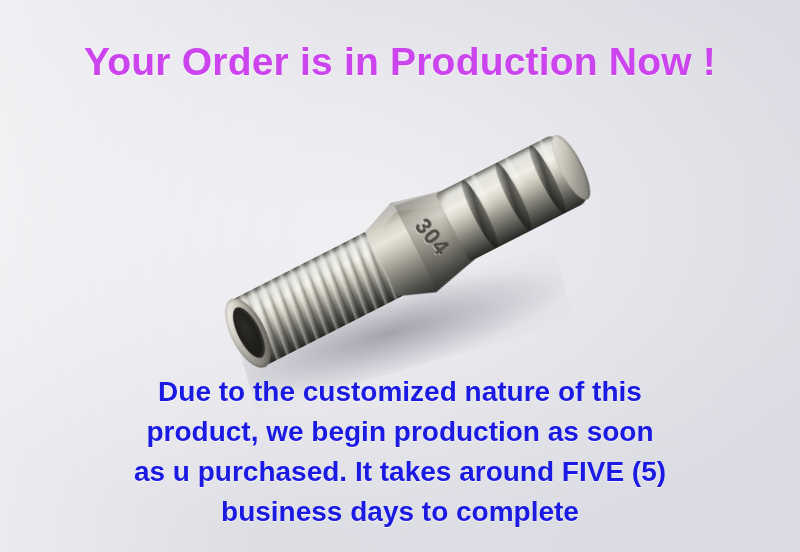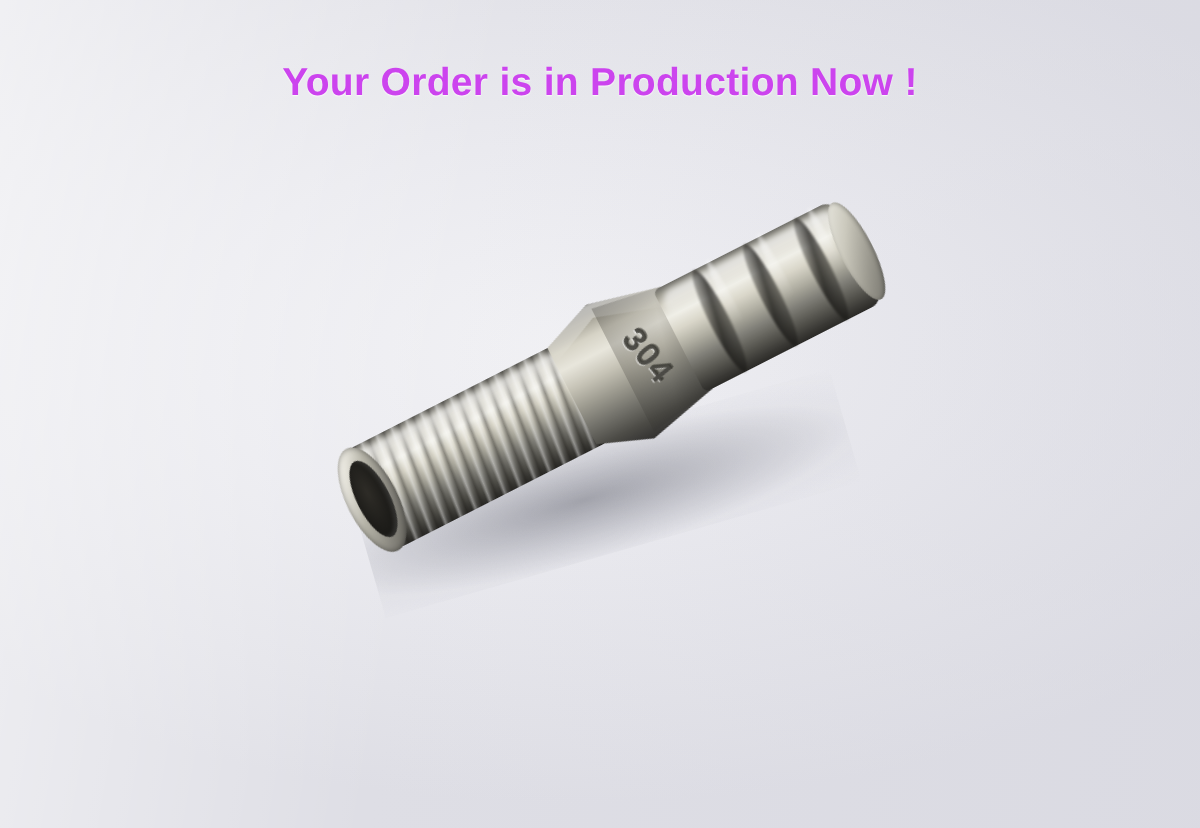--- a/index.html
+++ b/index.html
@@ -34,21 +34,21 @@
       linear-gradient(100deg, rgba(255,255,255,0.55) 0%, rgba(255,255,255,0.0) 38%, rgba(214,214,223,0.45) 100%);
   }
 
   
   .headline {
     position: absolute;
     left: 0;
     top: 40px;
     width: 800px;
     text-align: center;
-    font-size: 26px;
+    font-size: 39px;
     font-weight: bold;
     letter-spacing: 0.2px;
     color: #cc44ee;
     text-shadow: 0 1px 1px rgba(255,255,255,0.85);
     white-space: nowrap;
     line-height: 1.12;
   }
 
   
   .photo-stage {
@@ -327,14 +327,20 @@
       <div class="barb-ridge r1"></div>
       <div class="groove g2"></div>
       <div class="barb-ridge r2"></div>
       <div class="groove g3"></div>
       <div class="barb-ridge r3"></div>
       <div class="barb-tip"></div>
 
     </div>
   </div>
 
+  <div class="body-copy">
+    <span class="line">Due to the customized nature of this</span>
+    <span class="line">product, we begin production as soon</span>
+    <span class="line">as u purchased. It takes around FIVE (5)</span>
+    <span class="line">business days to complete</span>
+  </div>
 
 </div>
 
 </body></html>

